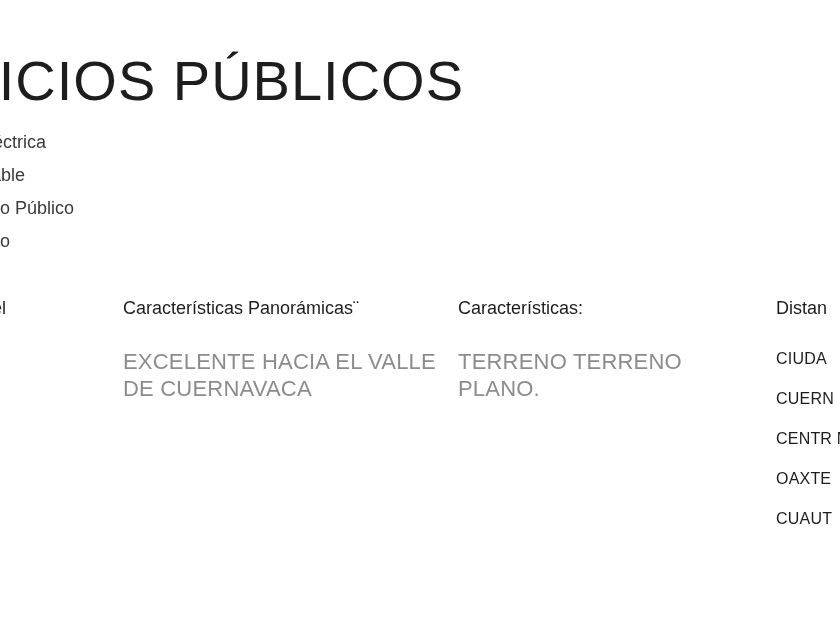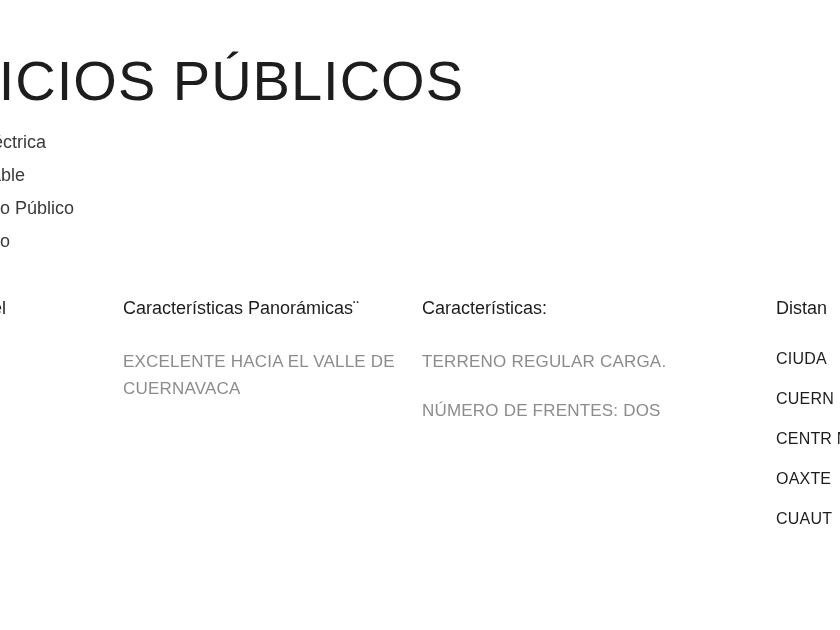--- a/index.html
+++ b/index.html
@@ -58,35 +58,35 @@
     left: 0;
     width: 840px;
   }
 
   .col {
     position: absolute;
     top: 0;
   }
   .col-distances { left: -46px; width: 150px; }
   .col-panoramic { left: 123px; width: 320px; }
-  .col-features  { left: 422px; width: 310px; }
+  .col-features  { left: 458px; width: 310px; }
   .col-distance-to { left: 776px; width: 200px; }
 
   .col-head {
     font-size: 18px;
     line-height: 24px;
     color: #1d1d1d;
     font-weight: 400;
     margin: 0 0 28px 0;
     white-space: nowrap;
   }
 
   .col-body p {
     margin: 0 0 22px 0;
-    font-size: 17px;
+    font-size: 22px;
     line-height: 27px;
     color: #8c8c8c;
     letter-spacing: 0.2px;
   }
 
   .measures p {
     margin: 0;
     font-size: 17px;
     line-height: 29px;
     color: #8c8c8c;
@@ -135,22 +135,21 @@
     <div class="col col-panoramic">
       <div class="col-head">Características Panorámicas¨</div>
       <div class="col-body">
         <p>EXCELENTE HACIA EL VALLE DE CUERNAVACA</p>
       </div>
     </div>
 
     <div class="col col-features">
       <div class="col-head">Características:</div>
       <div class="col-body">
-        <p>TERRENO REGULAR CARGA.</p>
-        <p>NÚMERO DE FRENTES: DOS</p>
+        <p>TERRENO TERRENO PLANO.</p>
       </div>
     </div>
 
     <div class="col col-distance-to">
       <div class="col-head">Distan</div>
       <div class="col-body distance-items">
         <p>CIUDA</p>
         <p>CUERN</p>
         <p class="two-line">CENTR MIN</p>
         <p>OAXTE</p>

